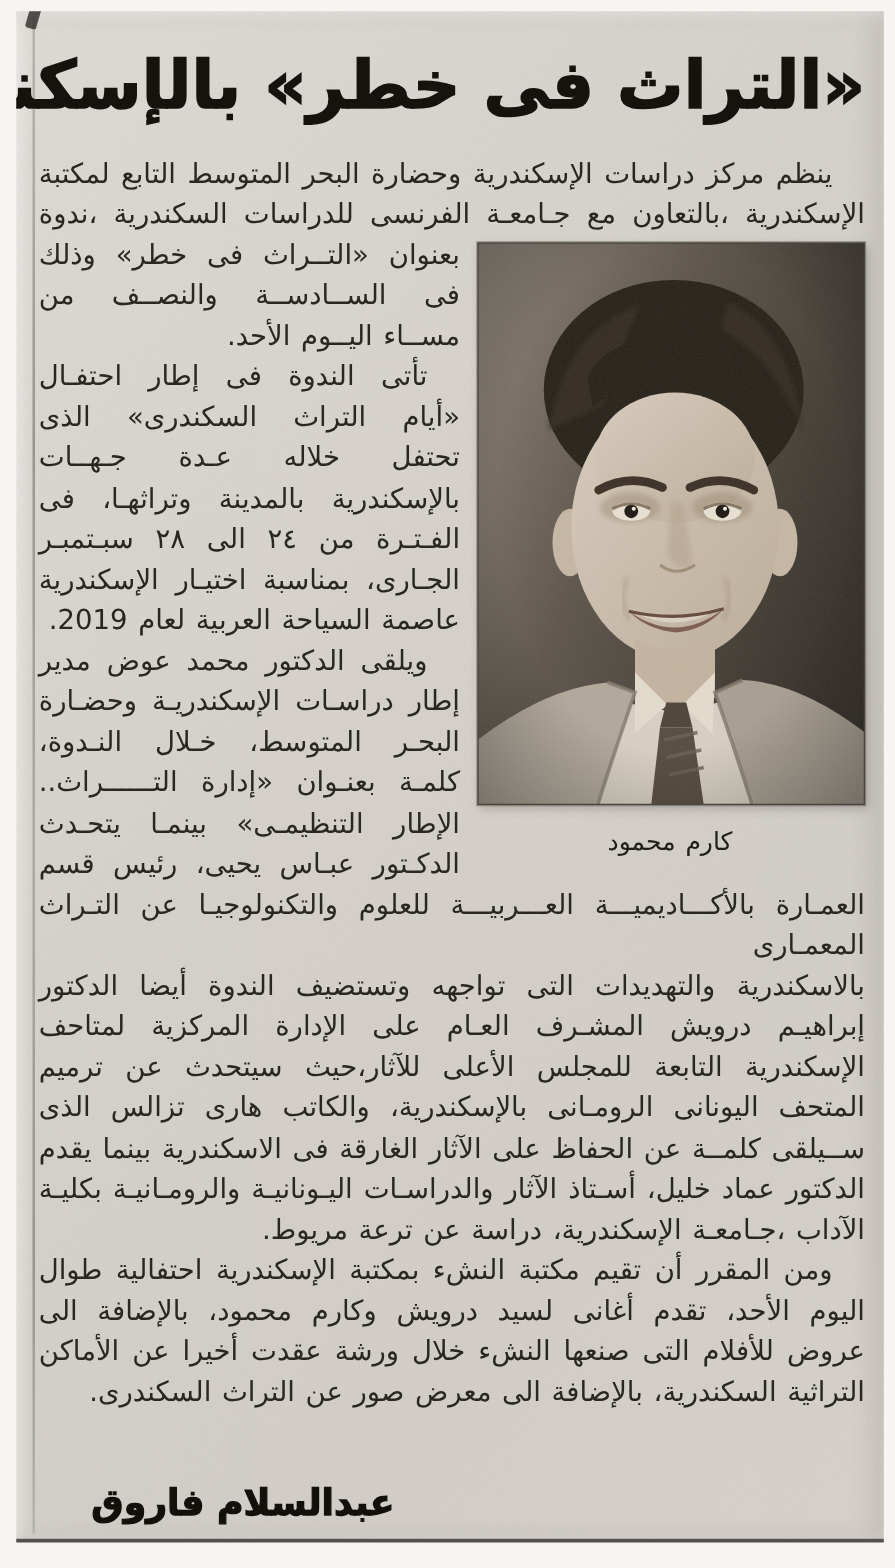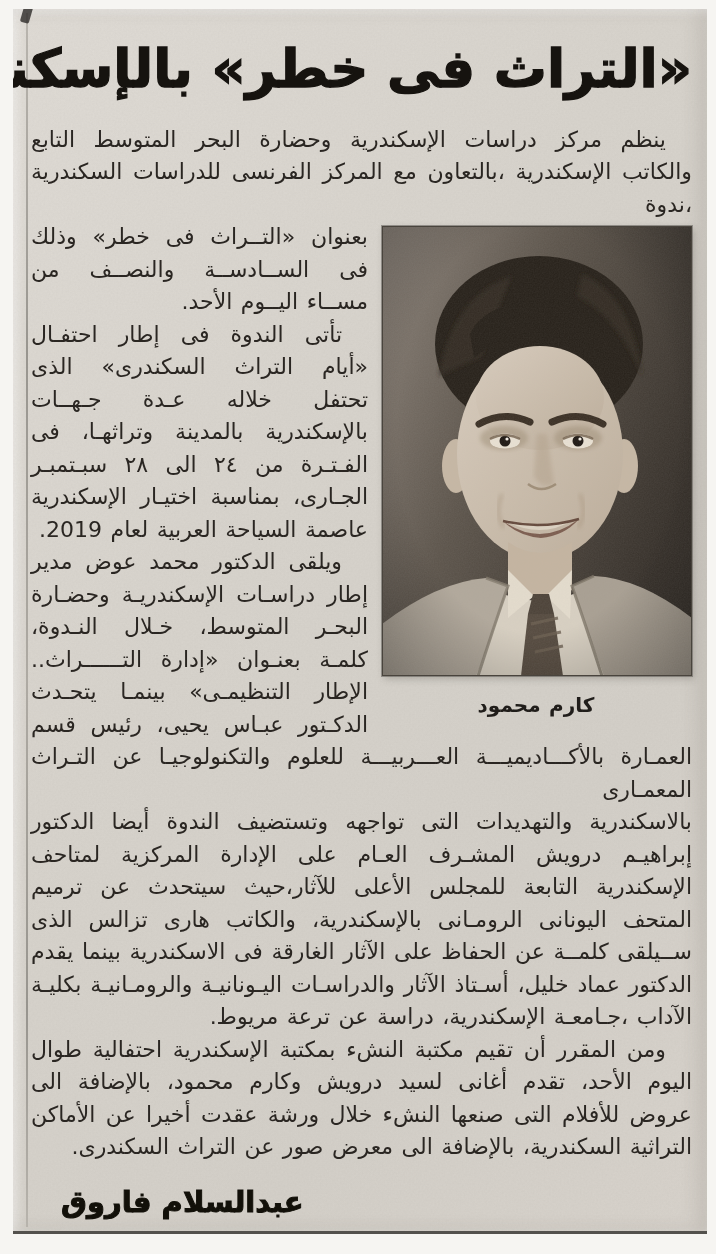--- a/index.html
+++ b/index.html
@@ -41,24 +41,24 @@
   .cont-next{text-align-last:justify;}
   .photo-float{float:right;width:312px;margin:5px 0 14px 12px;}
   .photo-frame{
     width:310px;height:450px;display:block;
     outline:1px solid rgba(55,50,44,.45);
     box-shadow:0 0 0 1px rgba(255,255,255,.25), 2px 3px 7px rgba(60,55,48,.25);
     background:#4a443e;
   }
   .photo-caption{
     display:block;text-align:center;margin-top:13px;
-    font-size:20px;font-weight:bold;color:#201d1a;text-indent:0;
+    font-size:20px;font-weight:normal;color:#201d1a;text-indent:0;
   }
   .byline{
-    position:absolute;left:48px;bottom:12px;direction:rtl;
+    position:absolute;left:60px;bottom:12px;direction:rtl;
     font-size:29px;font-weight:bold;color:#121009;
     -webkit-text-stroke:1px #121009;letter-spacing:-1px;
   }
 </style>
 </head>
 <body>
 
 <div class="clipping">
 
   <svg class="paper-texture" width="694" height="1222">
@@ -71,21 +71,21 @@
 
   <div class="column-rule"></div>
   <div class="corner-mark"></div>
 
   <div class="content">
 
     <h1 class="headline">«التراث فى خطر» بالإسكندرية</h1>
 
     <div class="body-text">
 
-      <p class="para cont-next">ينظم مركز دراسات الإسكندرية وحضارة البحر المتوسط التابع والكاتب الإسكندرية ،بالتعاون مع المركز الفرنسى للدراسات السكندرية ،ندوة</p>
+      <p class="para cont-next">ينظم مركز دراسات الإسكندرية وحضارة البحر المتوسط التابع لمكتبة الإسكندرية ،بالتعاون مع جـامعـة الفرنسى للدراسات السكندرية ،ندوة</p>
 
       <div class="photo-float">
         <svg class="photo-frame" width="310" height="450" viewBox="0 0 310 450">
           <defs>
             <linearGradient id="bgGrad" x1="0" y1="0" x2="1" y2="0.55">
               <stop offset="0" stop-color="#8b8279"></stop>
               <stop offset="0.45" stop-color="#5c544b"></stop>
               <stop offset="1" stop-color="#352f29"></stop>
             </linearGradient>
             <linearGradient id="skinGrad" x1="0" y1="0" x2="1" y2="1">

